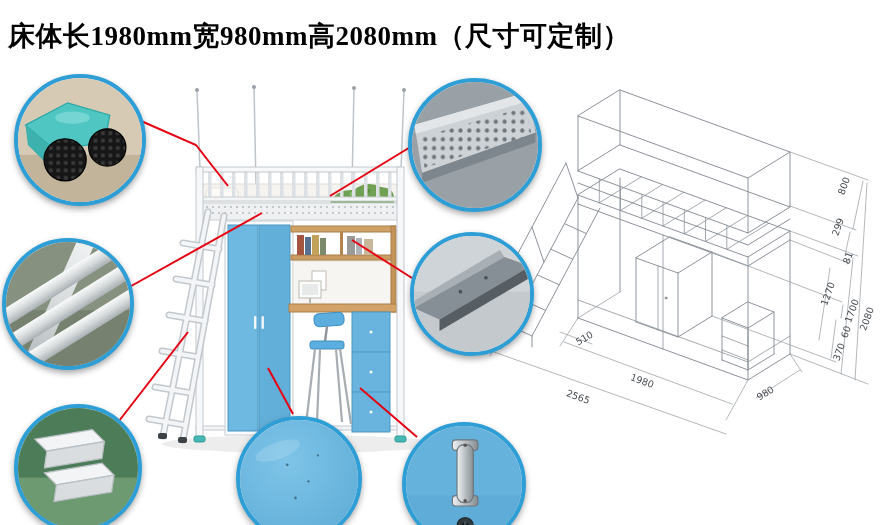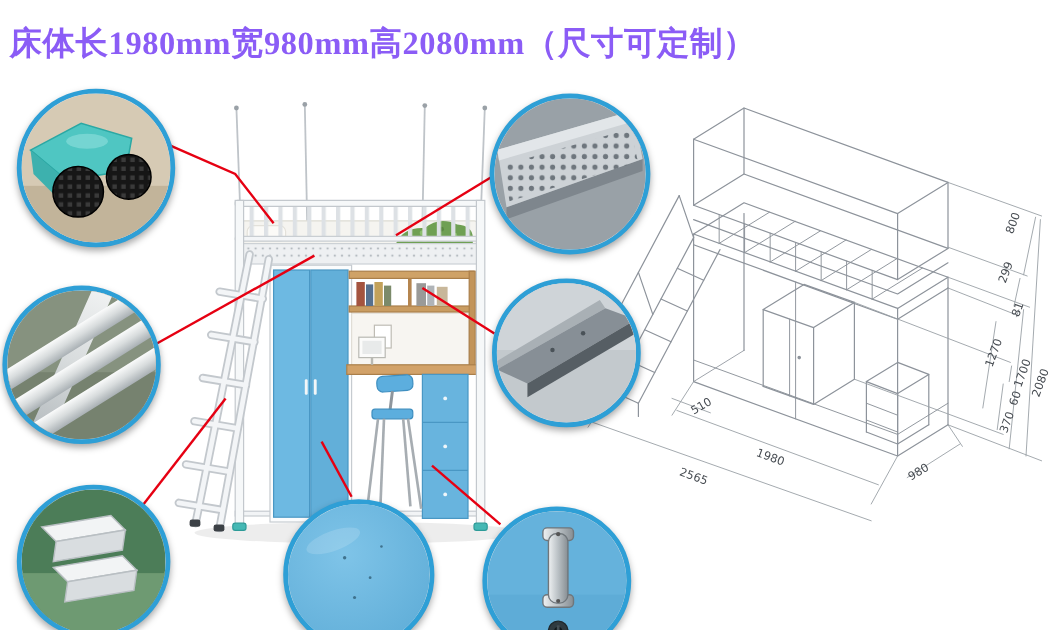--- a/index.html
+++ b/index.html
@@ -4,21 +4,21 @@
 <style>
   html,body { margin:0; padding:0; }
   body {
     width:880px; height:525px; overflow:hidden; background:#ffffff;
     font-family:"Liberation Sans", sans-serif;
   }
   .stage { position:relative; width:880px; height:525px; background:#fff; overflow:hidden; }
   .title {
     position:absolute; left:8px; top:18px; z-index:3;
     font-family:"Liberation Serif","DejaVu Serif",serif;
-    font-weight:700; font-size:27px; color:#8b5cf6;
+    font-weight:700; font-size:27px; color:#000000;
     letter-spacing:0.5px; white-space:nowrap;
   }
   .scene { position:absolute; left:0; top:0; z-index:1; }
   .callout {
     position:absolute; z-index:2; border-radius:50%;
     border:4px solid #2e9fd6; overflow:hidden; background:#ddd;
     box-shadow:0 3px 6px rgba(0,0,0,.35), inset 0 0 0 2px rgba(255,255,255,.4);
   }
   .callout svg { display:block; width:100%; height:100%; }
   #c1 { left:14px;  top:74px;  width:124px; height:124px; }

